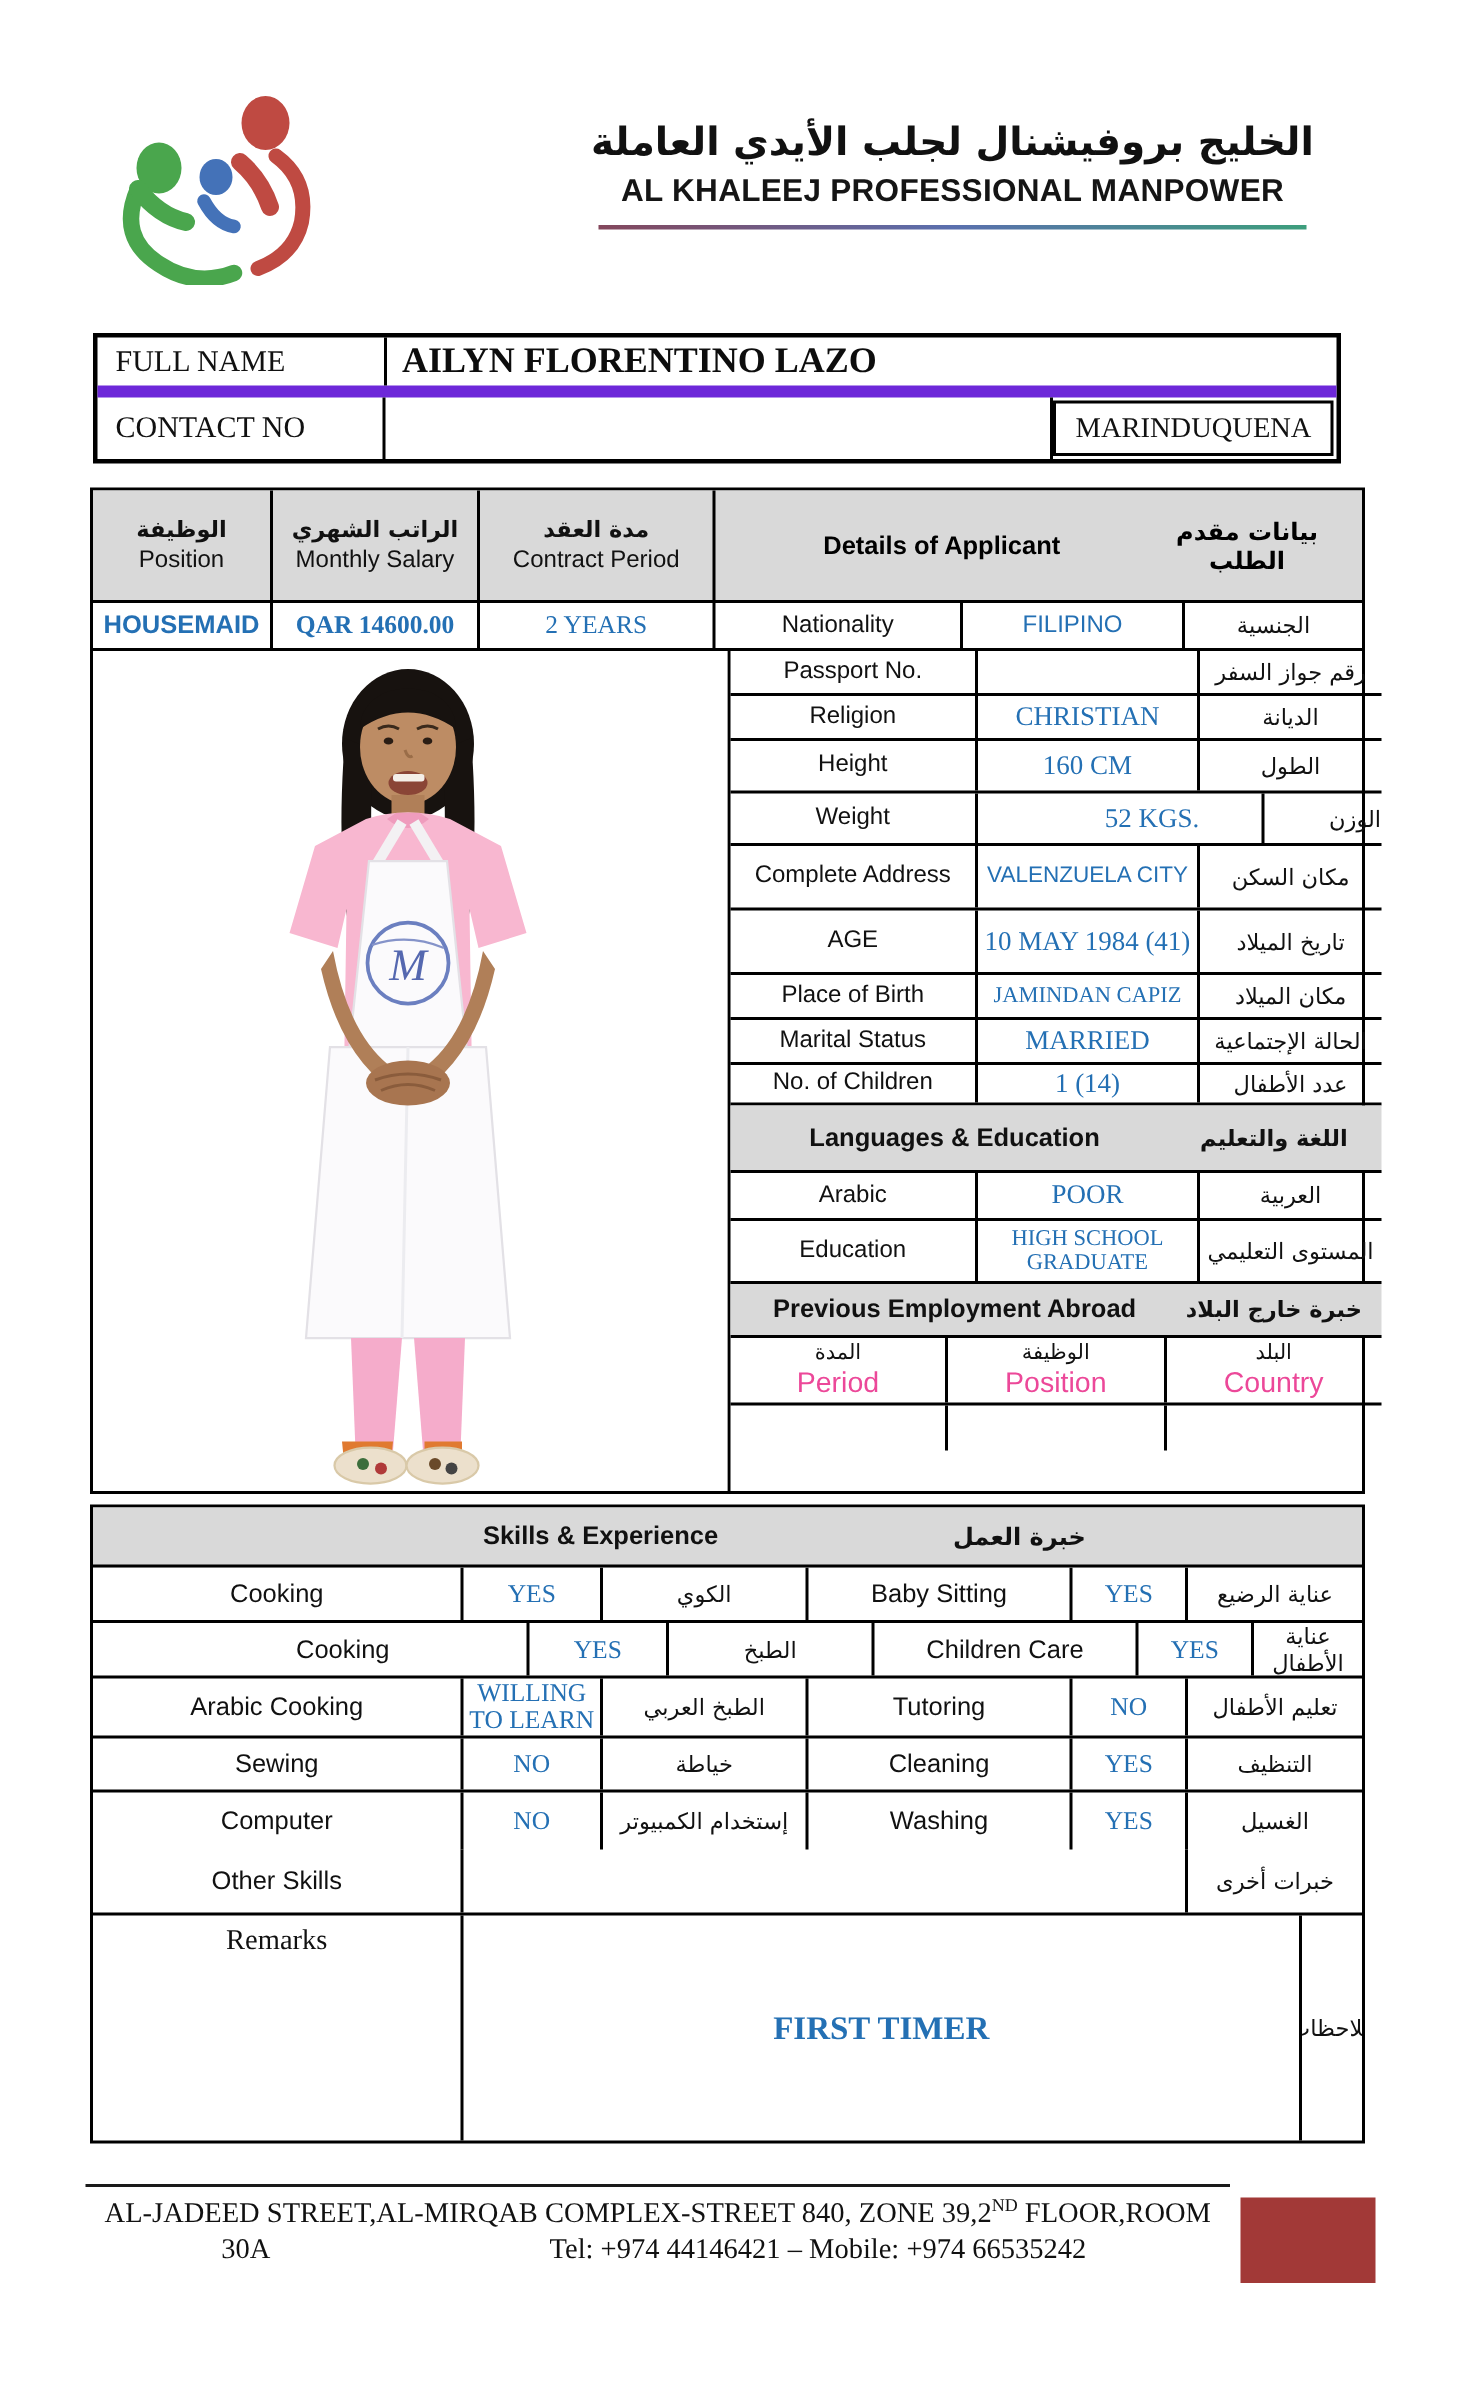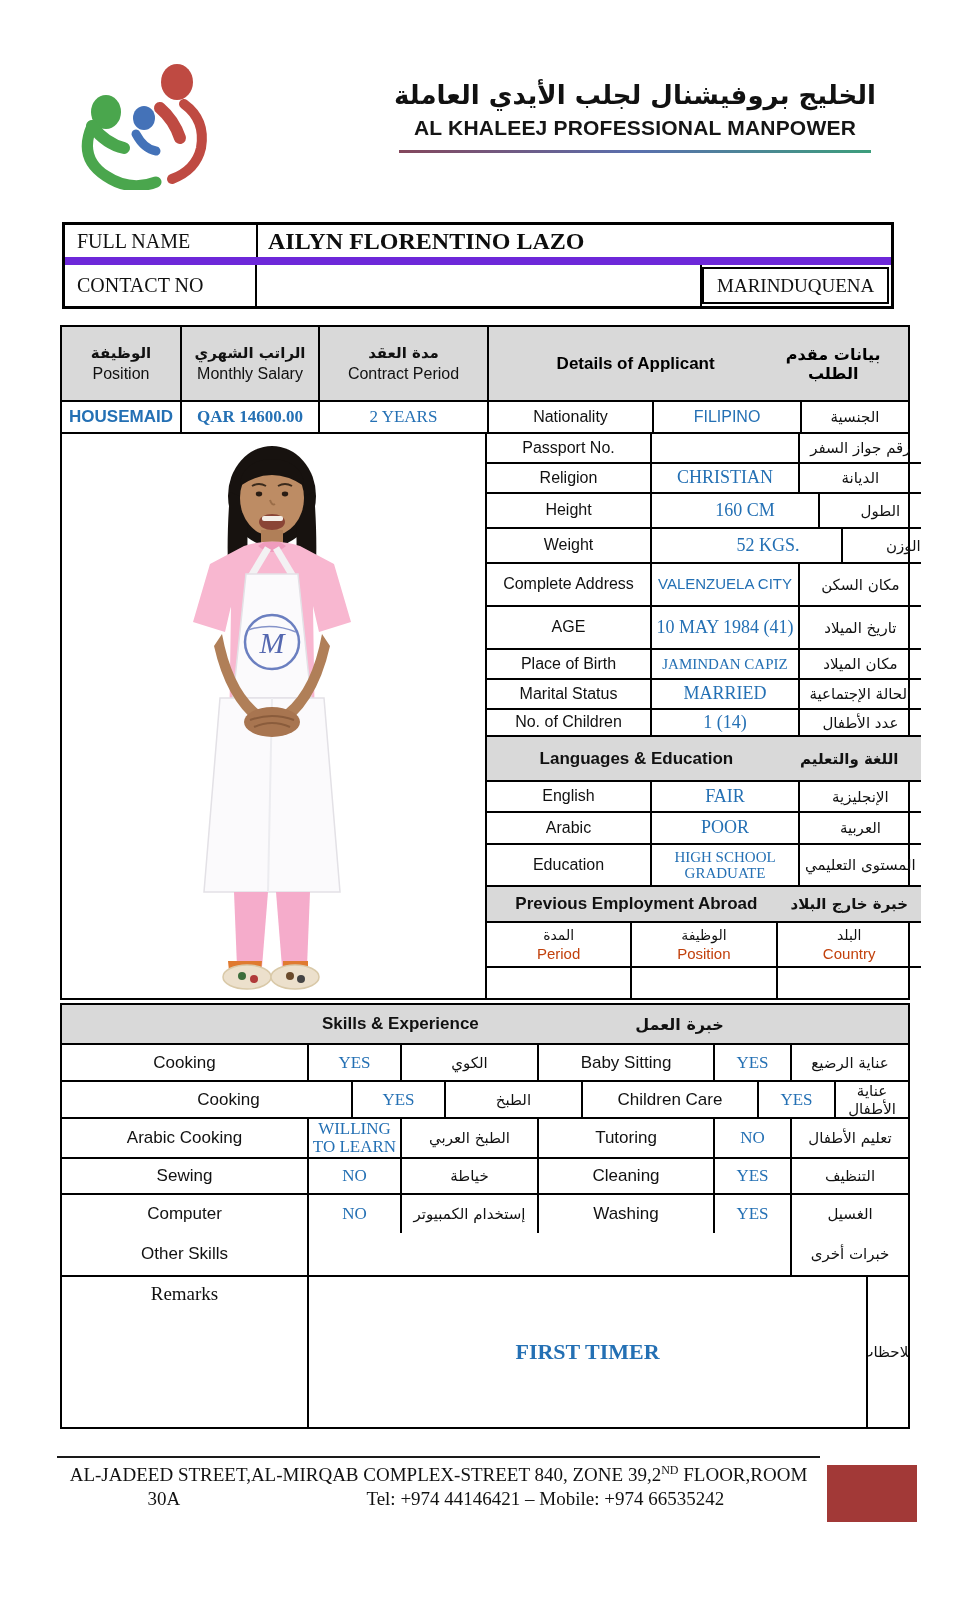--- a/index.html
+++ b/index.html
@@ -32,21 +32,21 @@
   
   .main-table { position: absolute; left: 60px; top: 325px; width: 850px; border: 2px solid #000; }
   .cell { display: flex; align-items: center; justify-content: center; border-right: 2px solid #000;
       text-align: center; overflow: hidden; }
   .cell:last-child { border-right: none; }
 
   .mt-header { display: flex; height: 75px; background: #D9D9D9; border-bottom: 2px solid #000; }
   .hc { flex-direction: column; gap: 3px; }
   .hc .h-ar { font-size: 15px; font-weight: bold; color: #111; }
   .hc .h-en { font-size: 16px; color: #111; }
-  .w-pos { width: 120px; } .w-sal { width: 138px; } .w-con { width: 169px; }
+  .w-pos { width: 120px; } .w-sal { width: 138px; } .w-con { width: 157px; }
   .w-lbl { width: 165px; } .w-val { width: 148px; } .w-arl { flex: 1; }
   .details-head { flex: 1; position: relative; }
   .details-head .dh-en { position: absolute; left: 0; width: 70%; text-align: center; font-weight: bold; font-size: 17px; }
   .details-head .dh-ar { position: absolute; right: 12px; width: 30%; text-align: center; font-weight: bold; font-size: 16px; }
 
   .mt-firstrow { display: flex; height: 32px; border-bottom: 2px solid #000; }
   .blue { color: #2470B4; }
   .pos-v { font-weight: bold; font-size: 17px; }
   .sal-v { font-family: "Liberation Serif", serif; font-weight: bold; font-size: 17px; }
   .con-v { font-family: "Liberation Serif", serif; font-size: 17px; }
@@ -64,21 +64,21 @@
   .d-row .c2 { width: 148px; line-height: 1.1; }
   .d-row .c3 { flex: 1; font-size: 15px; color: #111; }
   .serif-val { font-family: "Liberation Serif", serif; font-size: 18px; }
   .sans-val { font-size: 15px; }
   .small { font-size: 15px; }
   .d-row.sec { background: #D9D9D9; align-items: center; }
   .sec-en { flex: 1; text-align: center; font-weight: bold; font-size: 17px; color: #111; }
   .sec-ar { width: 135px; text-align: center; font-weight: bold; font-size: 15px; color: #111; padding-right: 8px; }
   .c3col { flex: 1; flex-direction: column; gap: 2px; }
   .pcar { font-size: 14px; color: #111; }
-  .pcen { font-size: 15px; color: #c2410c; }
+  .pcen { font-size: 19px; color: #ec4899; }
 
   
   .skills-block { position: absolute; left: 60px; top: 1003px; width: 850px; border: 2px solid #000; }
   .sk-band { position: relative; height: 40px; background: #D9D9D9; border-bottom: 2px solid #000; }
   .sk-band .sb-en { position: absolute; left: 0; top: 0; width: 80%; height: 100%; display: flex;
       align-items: center; justify-content: center; font-weight: bold; font-size: 17px; color: #111; }
   .sk-band .sb-ar { position: absolute; left: 58%; top: 0; width: 30%; height: 100%; display: flex;
       align-items: center; justify-content: center; font-weight: bold; font-size: 16px; color: #111; }
   .sk-row { display: flex; border-bottom: 2px solid #000; }
   .sk-row:last-child { border-bottom: none; }
@@ -230,21 +230,21 @@
           <div class="d-row" style="height: 30px;">
             <div class="cell c1">Passport No.</div>
             <div class="cell c2 blue serif-val"></div>
             <div class="cell c3 ar">رقم جواز السفر</div>
           </div>
           <div class="d-row" style="height: 30px;">
             <div class="cell c1">Religion</div>
             <div class="cell c2 blue serif-val">CHRISTIAN</div>
             <div class="cell c3 ar">الديانة</div>
           </div>
-          <div class="d-row" style="height: 35px; gap: 20px;">
+          <div class="d-row" style="height: 35px;">
             <div class="cell c1">Height</div>
             <div class="cell c2 blue serif-val">160 CM</div>
             <div class="cell c3 ar">الطول</div>
           </div>
           <div class="d-row" style="height: 35px; gap: 43px;">
             <div class="cell c1">Weight</div>
             <div class="cell c2 blue serif-val">52 KGS.</div>
             <div class="cell c3 ar">الوزن</div>
           </div>
           <div class="d-row" style="height: 43px;">
@@ -268,25 +268,20 @@
             <div class="cell c3 ar">الحالة الإجتماعية</div>
           </div>
           <div class="d-row" style="height: 27px;">
             <div class="cell c1">No. of Children</div>
             <div class="cell c2 blue serif-val">1 (14)</div>
             <div class="cell c3 ar">عدد الأطفال</div>
           </div>
           <div class="d-row sec" style="height: 45px;">
             <div class="sec-en">Languages &amp; Education</div>
             <div class="sec-ar ar">اللغة والتعليم</div>
-          </div>
-          <div class="d-row" style="height: 31px;">
-            <div class="cell c1">English</div>
-            <div class="cell c2 blue serif-val">FAIR</div>
-            <div class="cell c3 ar">الإنجليزية</div>
           </div>
           <div class="d-row" style="height: 32px;">
             <div class="cell c1">Arabic</div>
             <div class="cell c2 blue serif-val">POOR</div>
             <div class="cell c3 ar">العربية</div>
           </div>
           <div class="d-row" style="height: 42px;">
             <div class="cell c1">Education</div>
             <div class="cell c2 blue serif-val small">HIGH SCHOOL GRADUATE</div>
             <div class="cell c3 ar">المستوى التعليمي</div>

